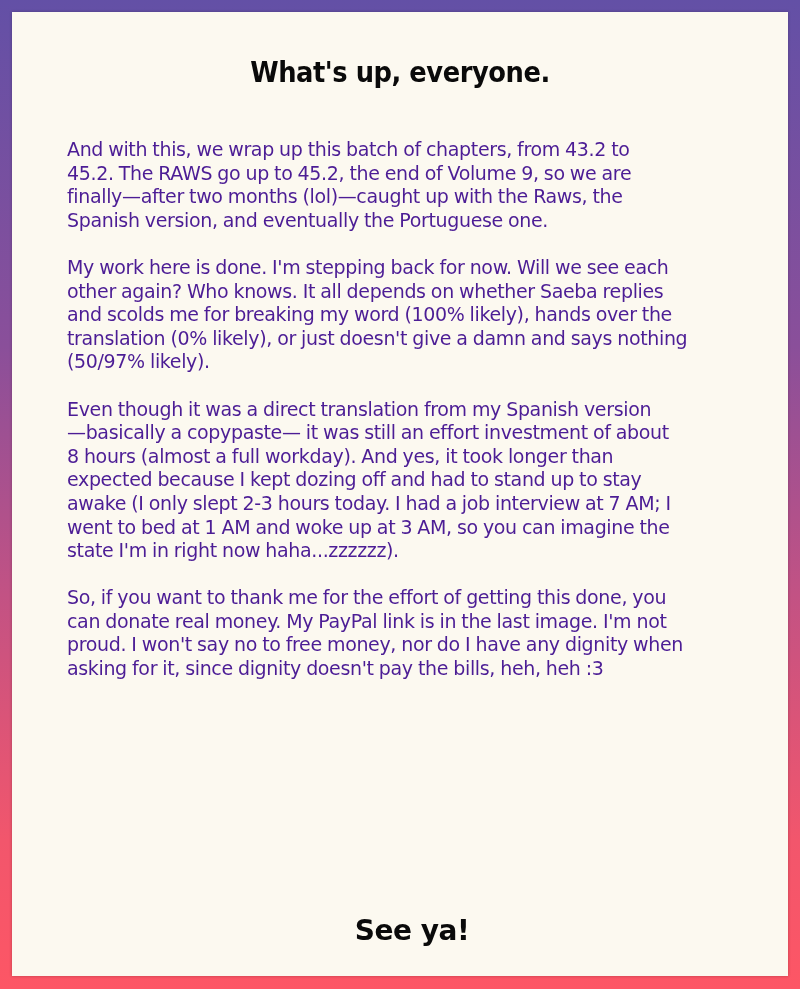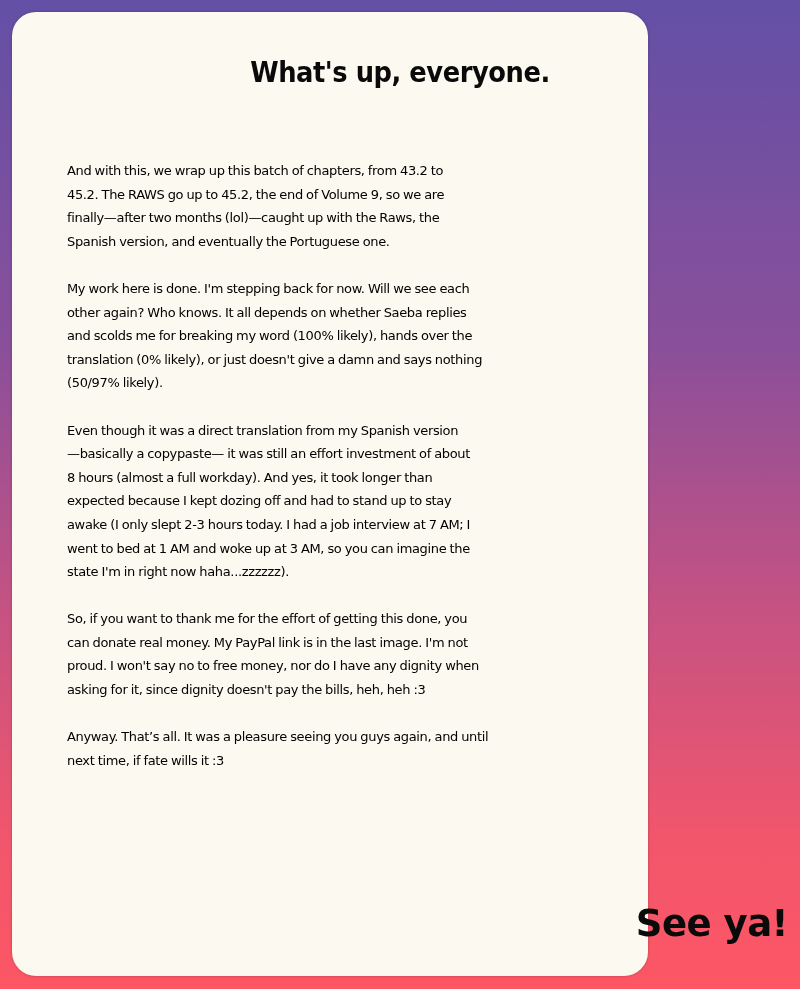--- a/index.html
+++ b/index.html
@@ -10,69 +10,68 @@
       width: 800px;
       height: 989px;
       overflow: hidden;
       background: linear-gradient(to bottom, #6350a6 0%, #8a4f9a 35%, #c25284 60%, #f2566c 85%, #fd5665 100%);
       position: relative;
     }
     .panel {
       position: absolute;
       left: 12px;
       top: 12px;
-      width: 636px;
+      width: 776px;
       height: 964px;
       background: #fcf9f0;
       box-shadow: 0 0 3px rgba(0,0,0,0.25);
-      border-radius: 24px;
     }
     .title {
       position: absolute;
       left: 0;
       top: 44px;
       width: 776px;
       text-align: center;
       font-family: "DejaVu Sans", sans-serif;
       font-weight: bold;
       font-size: 28px;
       color: #0a0a0a;
       letter-spacing: -0.5px;
       transform: scaleX(0.92);
       transform-origin: center;
       margin: 0;
     }
     .body-text {
       position: absolute;
       left: 55px;
-      top: 147px;
+      top: 126px;
       width: 700px;
       font-family: "DejaVu Sans", sans-serif;
-      font-size: 13px;
+      font-size: 19px;
       line-height: 23.6px;
-      color: #000000;
+      color: #4c1d95;
       letter-spacing: -0.35px;
       word-spacing: -0.5px;
     }
     .body-text p {
       margin: 0 0 23.6px 0;
       white-space: pre-line;
     }
     .signoff {
       position: absolute;
       left: 0;
       top: 890px;
       width: 776px;
-      text-align: right;
+      text-align: center;
       font-family: "DejaVu Sans", sans-serif;
       font-weight: bold;
-      font-size: 37px;
+      font-size: 28px;
       color: #0a0a0a;
       letter-spacing: -0.5px;
-      margin: 0;
+      margin: 12px;
     }
   </style>
 </head>
 <body>
 
 <div class="panel">
   <h1 class="title">What's up, everyone.</h1>
 
   <div class="body-text">
     <p>And with this, we wrap up this batch of chapters, from 43.2 to
@@ -88,18 +87,16 @@
 —basically a copypaste— it was still an effort investment of about
 8 hours (almost a full workday). And yes, it took longer than
 expected because I kept dozing off and had to stand up to stay
 awake (I only slept 2-3 hours today. I had a job interview at 7 AM; I
 went to bed at 1 AM and woke up at 3 AM, so you can imagine the
 state I'm in right now haha...zzzzzz).</p>
     <p>So, if you want to thank me for the effort of getting this done, you
 can donate real money. My PayPal link is in the last image. I'm not
 proud. I won't say no to free money, nor do I have any dignity when
 asking for it, since dignity doesn't pay the bills, heh, heh :3</p>
-    <p>Anyway. That’s all. It was a pleasure seeing you guys again, and until
-next time, if fate wills it :3</p>
   </div>
 
   <h2 class="signoff">See ya!</h2>
 </div>
 
 </body></html>

